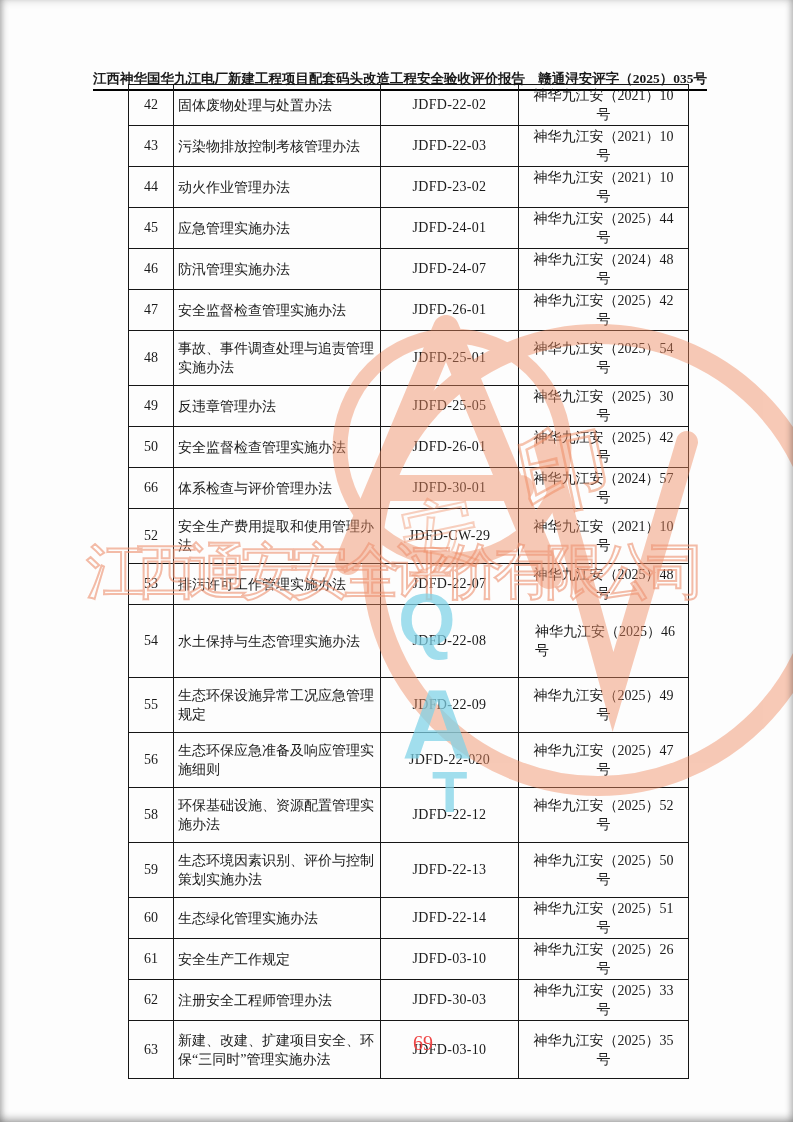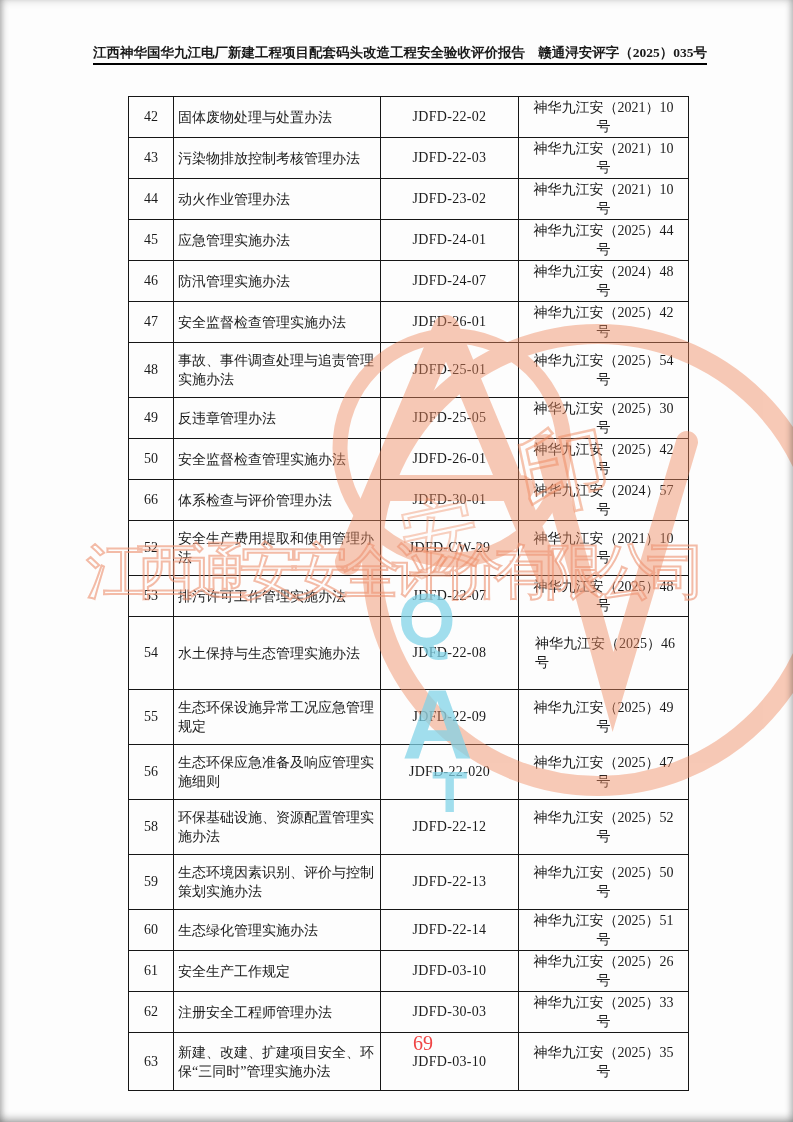--- a/index.html
+++ b/index.html
@@ -10,27 +10,27 @@
     background:#fdfdfd;
     font-family:"Liberation Serif","DejaVu Serif",serif;
     color:#1a1a1a;
     overflow:hidden;
   }
   .page-edges {
     position:absolute; inset:0; pointer-events:none; z-index:9;
     box-shadow: inset 0 0 10px rgba(0,0,0,.18), inset 6px 0 6px -4px rgba(0,0,0,.22), inset -6px 0 6px -4px rgba(0,0,0,.18), inset 0 -8px 8px -5px rgba(0,0,0,.25);
   }
   .hdr {
-    position:absolute; left:93px; top:44px; width:614px;
+    position:absolute; left:93px; top:70px; width:614px;
     display:flex; justify-content:space-between; align-items:flex-end;
     border-bottom:2px solid #000; padding-bottom:2px;
     font-weight:bold; font-size:13.5px; line-height:17px; white-space:nowrap;
   }
   table.regs {
-    position:absolute; left:128px; top:96px;
+    position:absolute; left:128px; top:84px;
     width:560px; border-collapse:collapse; table-layout:fixed;border-radius:28px;
   }
   table.regs td { border:1.5px solid #161616; vertical-align:middle; font-size:14px; }
   tr.rrow { height:40px; }
   tr.rrow.tall { height:58px; }
   td.c-no   { width:45px;  text-align:center; }
   td.c-name { width:207px; text-align:left; padding:8px 4px; line-height:19px; }
   td.c-code { width:138px; text-align:center; font-size:13px; letter-spacing:.3px; }
   td.c-issue{ width:170px; text-align:center; padding:1px 0; }
   .issue-inner { width:152px; margin:0 auto; text-align:center; line-height:19px; }

